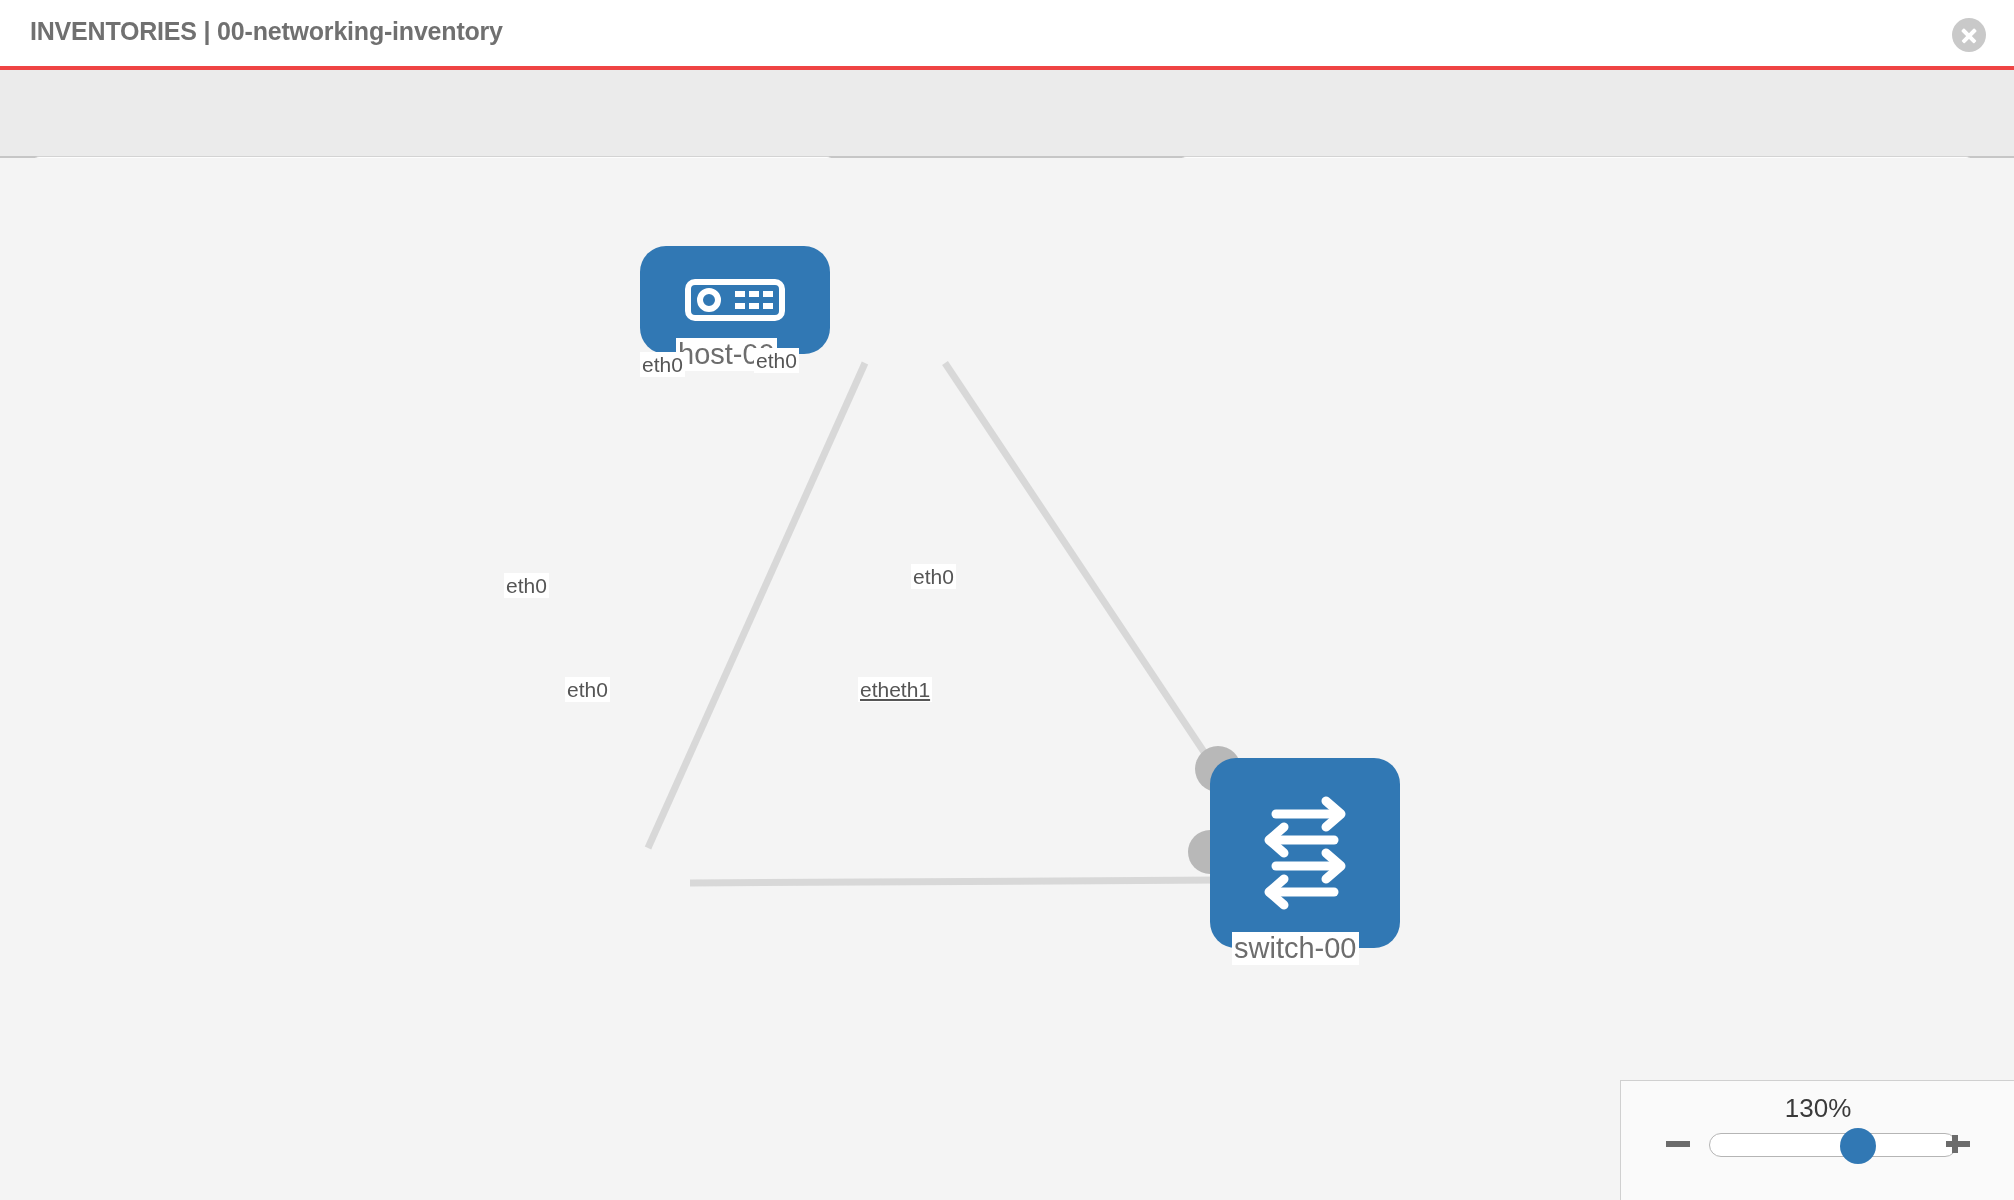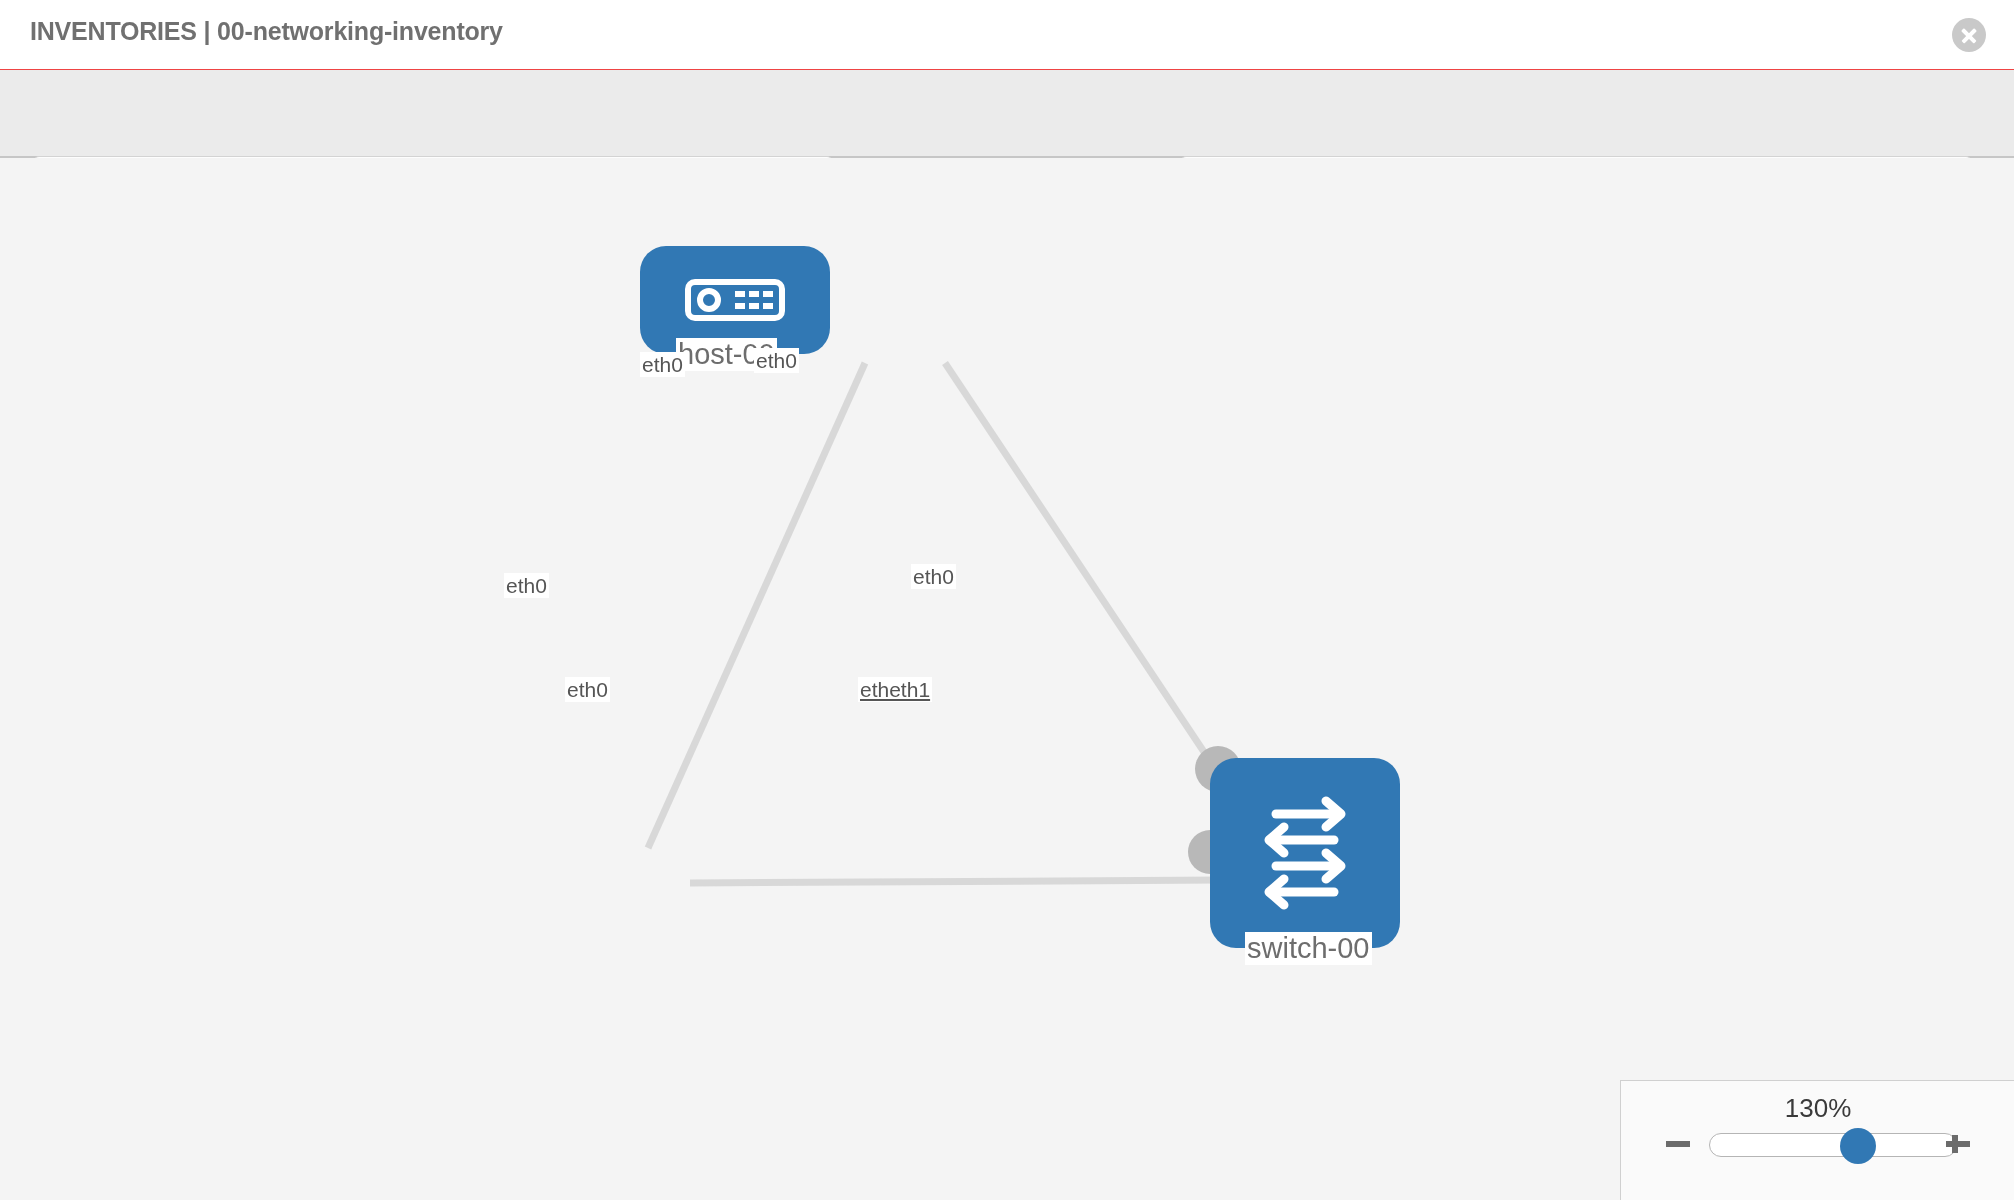--- a/index.html
+++ b/index.html
@@ -10,21 +10,21 @@
     font-family: "Liberation Sans", sans-serif;
     overflow: hidden;
   }
 
   
   .header {
     position: absolute;
     left: 0; top: 0;
     width: 2014px; height: 70px;
     background: #ffffff;
-    border-bottom: 1px solid #ef4444;
+    border-bottom: 4px solid #ef4444;
   }
   .page-title {
     position: absolute;
     left: 30px; top: 17px;
     font-size: 25px;
     font-weight: bold;
     color: #707070;
     letter-spacing: -0.2px;
     white-space: nowrap;
   }
@@ -270,21 +270,21 @@
         <line x1="28" y1="18" x2="92" y2="18"></line>
           <polyline points="78,5 93,18 78,31"></polyline>
         <line x1="86" y1="44" x2="22" y2="44"></line>
           <polyline points="36,31 21,44 36,57"></polyline>
         <line x1="28" y1="70" x2="92" y2="70"></line>
           <polyline points="78,57 93,70 78,83"></polyline>
         <line x1="86" y1="96" x2="22" y2="96"></line>
           <polyline points="36,83 21,96 36,109"></polyline>
       </g>
     </svg>
-    <div class="node-label" style="left:35px; top:174px;">switch-00</div>
+    <div class="node-label" style="left:22px; top:174px;">switch-00</div>
   </div>
 
   <div class="if-label" style="left:640px;  top:194px;">eth0</div>
   <div class="if-label" style="left:754px;  top:190px;">eth0</div>
   <div class="if-label" style="left:504px;  top:415px;">eth0</div>
   <div class="if-label" style="left:911px;  top:406px;">eth0</div>
   <div class="if-label" style="left:565px;  top:519px;">eth0</div>
   <div class="if-label" style="left:858px;  top:519px;text-decoration:underline;">etheth1</div>
 </div>
 

